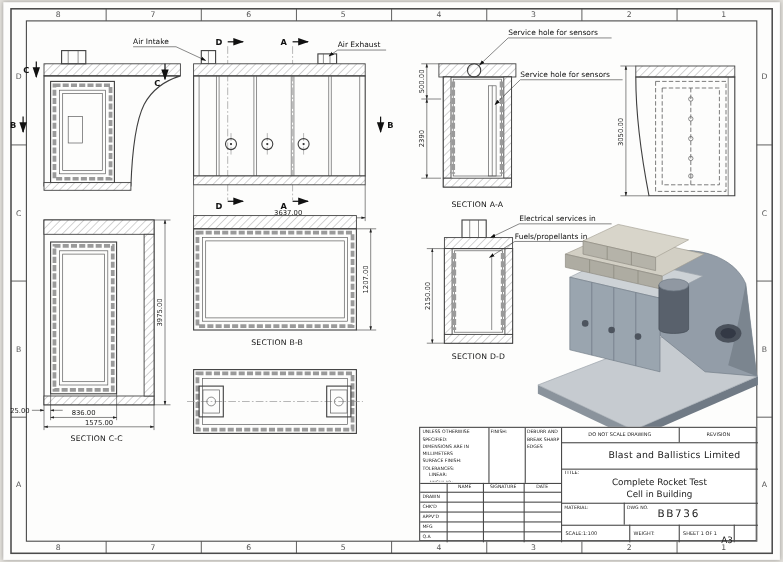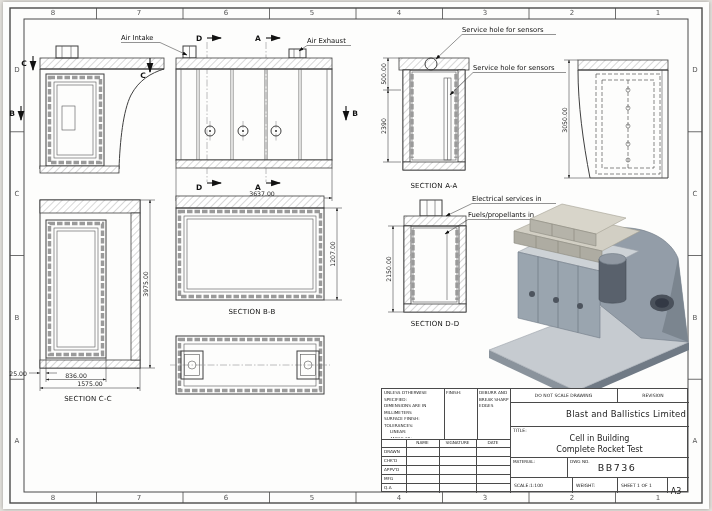--- a/index.html
+++ b/index.html
@@ -26,21 +26,21 @@
   .mk{font-size:7.5px;font-weight:bold;fill:#111}
   .zone{font-size:7px;fill:#555}
   
   .tb{position:absolute;left:381px;top:388px;width:307px;height:104px;background:#fff;border:1px solid #4a4a4a;color:#222;z-index:5}
   .tb .ln-h{position:absolute;background:#4a4a4a;height:1px}
   .tb .ln-v{position:absolute;background:#4a4a4a;width:1px}
   .cell{position:absolute;overflow:hidden}
   .t4{font-size:4.2px;line-height:1.55}
   .t45{font-size:4.5px}
   .ctr{display:flex;align-items:center;justify-content:center}
-  .company{display:flex;align-items:center;justify-content:flex-end;padding-right:3px;font-size:8.5px;letter-spacing:.2px}
+  .company{display:flex;align-items:center;justify-content:flex-end;padding-right:16px;font-size:8.5px;letter-spacing:.2px}
   .titletext{text-align:center;font-size:8px;line-height:1.35;padding-top:7px}
   .dwgno{display:flex;align-items:center;justify-content:center;font-size:9.5px;letter-spacing: 1.5px}
   .a3{display:flex;align-items:center;justify-content:center;font-size:8px}
   .strip{display:flex;align-items:center;padding-left:4px;font-size:4.5px}
   .ind{padding-left:6px}
 </style>
 </head>
 <body>
 
 <div id="stage">
@@ -402,30 +402,30 @@
     <div class="cell t4" style="left:97px;top:1px;width:30px">
       <div>DEBURR AND</div>
       <div>BREAK SHARP</div>
       <div>EDGES</div>
     </div>
     <div class="cell ctr t45" style="left:128px;top:0;width:107px;height:13px">DO NOT SCALE DRAWING</div>
     <div class="cell ctr t45" style="left:235px;top:0;width:72px;height:13px">REVISION</div>
     <div class="cell company" style="left:128px;top:13px;width:179px;height:24px">Blast and Ballistics Limited</div>
     <div class="cell t45" style="left:131px;top:39px;width:30px">TITLE:</div>
     <div class="cell titletext" style="left:128px;top:38px;width:179px;height:30px">
+      <div>Complete Rocket Test</div>
       <div>Cell in Building</div>
-      <div>Complete Rocket Test</div>
     </div>
     <div class="cell t4" style="left:131px;top:70px;width:40px">MATERIAL:</div>
     <div class="cell t4" style="left:188px;top:70px;width:30px">DWG NO.</div>
     <div class="cell dwgno" style="left:185px;top:68px;width:100px;height:20px">BB736</div>
     <div class="cell strip" style="left:128px;top:88px;width:62px;height:16px">SCALE:1:100</div>
     <div class="cell strip" style="left:190px;top:88px;width:45px;height:16px">WEIGHT:</div>
     <div class="cell strip" style="left:235px;top:88px;width:50px;height:16px">SHEET 1 OF 1</div>
-    <div class="cell a3" style="left:283px;top:88px;width:22px;height:28px">A3</div>
+    <div class="cell a3" style="left:268px;top:88px;width:22px;height:28px">A3</div>
     <div class="cell ctr t4" style="left:24px;top:50px;width:33px;height:8px">NAME</div>
     <div class="cell ctr t4" style="left:57px;top:50px;width:37px;height:8px">SIGNATURE</div>
     <div class="cell ctr t4" style="left:94px;top:50px;width:34px;height:8px">DATE</div>
     <div class="cell t4" style="left:2px;top:60px;width:22px">DRAWN</div>
     <div class="cell t4" style="left:2px;top:69px;width:22px">CHK'D</div>
     <div class="cell t4" style="left:2px;top:78px;width:22px">APPV'D</div>
     <div class="cell t4" style="left:2px;top:87px;width:22px">MFG</div>
     <div class="cell t4" style="left:2px;top:96px;width:22px">Q.A</div>
   </div>
 </div>

